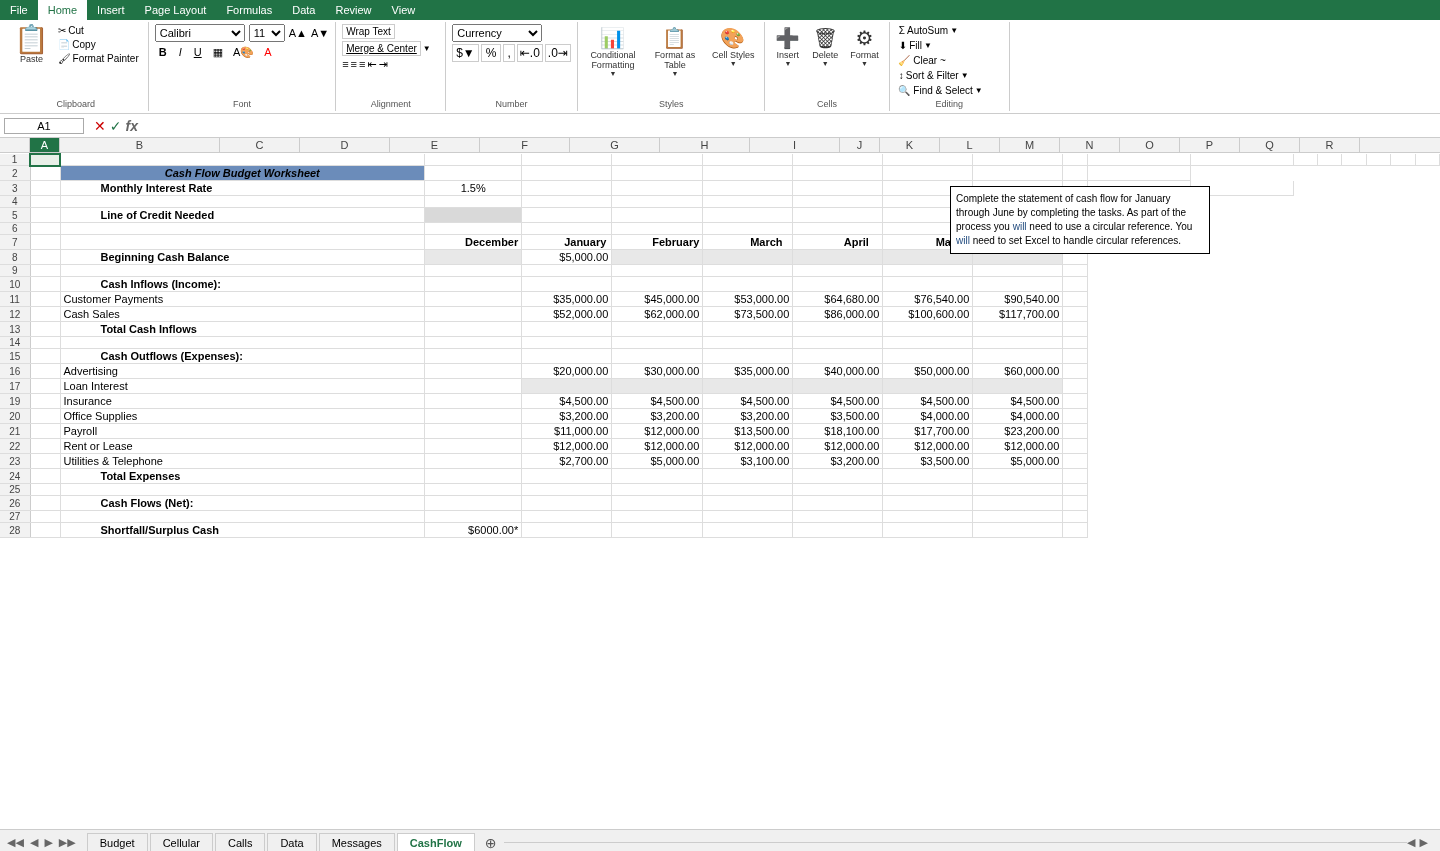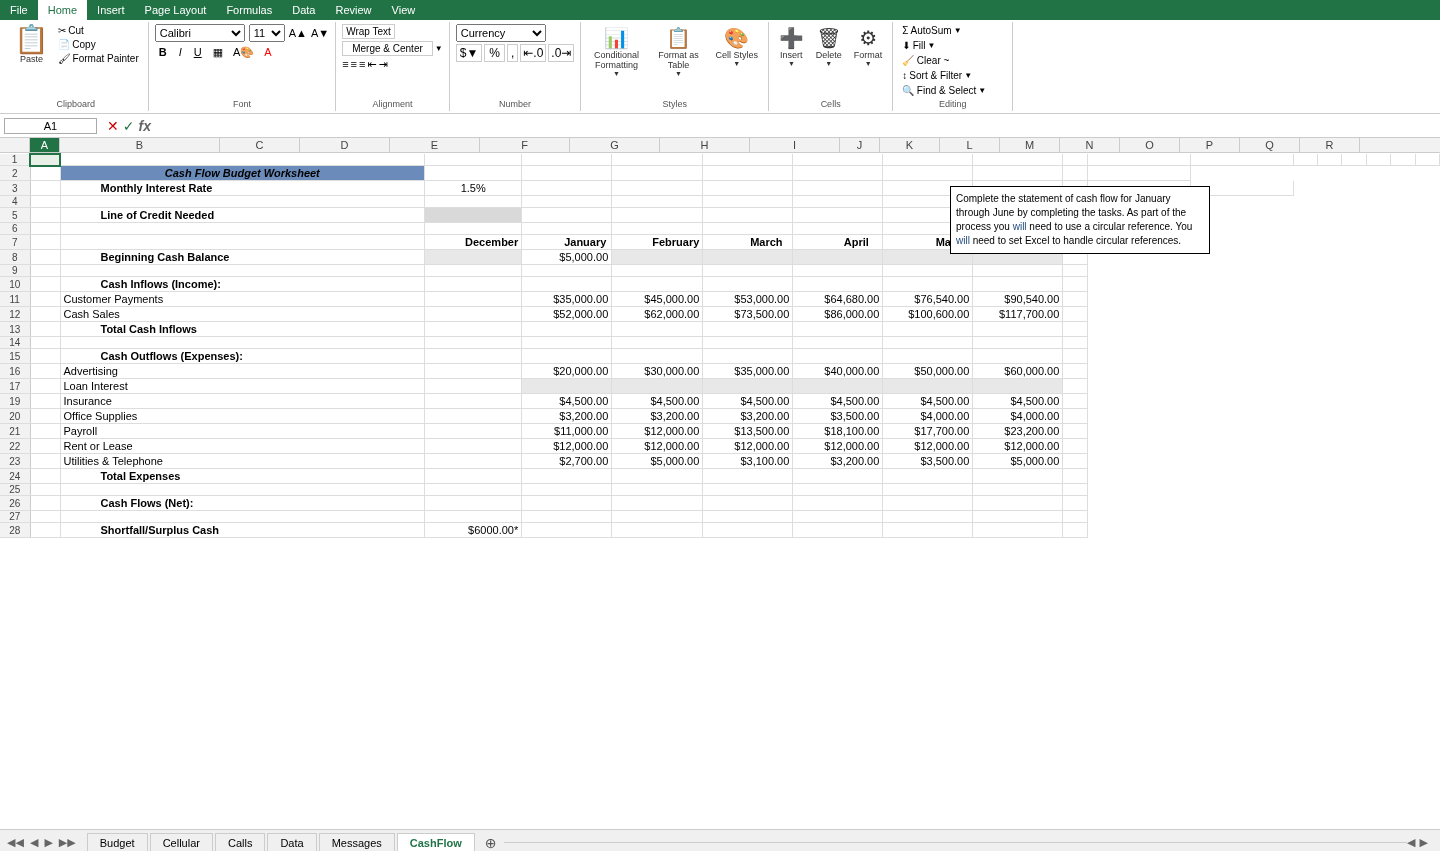--- a/index.html
+++ b/index.html
@@ -15,21 +15,21 @@
     .ribbon-group-label { font-size: 9px; color: #555; margin-top: auto; padding-top: 2px; text-align: center; }
     .ribbon-group-content { display: flex; align-items: flex-start; flex: 1; gap: 2px; }
     .ribbon-btn { display: flex; flex-direction: column; align-items: center; justify-content: center; cursor: pointer; padding: 2px 4px; border-radius: 2px; font-size: 9px; color: #333; min-width: 32px; }
     .ribbon-btn .icon { font-size: 18px; line-height: 1; }
     .ribbon-btn .lbl { font-size: 9px; text-align: center; }
     .ribbon-btn-sm { display: flex; align-items: center; gap: 2px; cursor: pointer; padding: 1px 3px; border-radius: 2px; font-size: 10px; white-space: nowrap; }
     .col-btns { display: flex; flex-direction: column; gap: 1px; }
 
     
     .formula-bar { display: flex; align-items: center; border-bottom: 1px solid #ccc; height: 24px; background: #fff; }
-    .name-box { width: 93px; border: 1px solid #aaa; margin: 2px 4px; padding: 1px 4px; font-size: 11px; text-align: center; }
+    .name-box { width: 80px; border: 1px solid #aaa; margin: 2px 4px; padding: 1px 4px; font-size: 11px; text-align: center; }
     .formula-icons { display: flex; align-items: center; gap: 4px; padding: 0 6px; color: #666; font-size: 14px; }
     .formula-input { flex: 1; border: none; outline: none; font-size: 11px; padding: 0 4px; }
 
     
     .spreadsheet-container { display: flex; flex-direction: column; height: calc(100vh - 160px); overflow: hidden; }
     .col-headers { display: flex; background: #f2f2f2; border-bottom: 1px solid #ccc; }
     .col-header { border-right: 1px solid #ccc; text-align: center; font-size: 11px; color: #444; padding: 1px 0; background: #f2f2f2; cursor: pointer; }
     .col-header.selected { background: #217346; color: #fff; }
     .grid-scroll { overflow: auto; flex: 1; }
     .grid { display: table; border-collapse: collapse; }
@@ -129,21 +129,21 @@
       </div>
       <div class="ribbon-group-label">Font</div>
     </div>
 
     <div class="ribbon-group" style="min-width:110px;">
       <div class="ribbon-group-content" style="flex-direction:column; gap:2px; width:100%;">
         <div style="display:flex; gap:2px; align-items:center;">
           <span style="cursor:pointer; font-size:10px; border:1px solid #ccc; padding:1px 3px;">Wrap Text</span>
         </div>
         <div style="display:flex; gap:2px; align-items:center;">
-          <span style="cursor:pointer; font-size:10px; border:1px solid #ccc; padding:1px 9px;">Merge &amp; Center</span>
+          <span style="cursor:pointer; font-size:10px; border:1px solid #ccc; padding:1px 3px;text-decoration:underline;">Merge &amp; Center</span>
           <span style="cursor:pointer; font-size:8px;">▼</span>
         </div>
         <div style="display:flex; gap:2px;">
           <span style="cursor:pointer;">≡</span>
           <span style="cursor:pointer;">≡</span>
           <span style="cursor:pointer;">≡</span>
           <span style="cursor:pointer;">⇤</span>
           <span style="cursor:pointer;">⇥</span>
         </div>
       </div>

